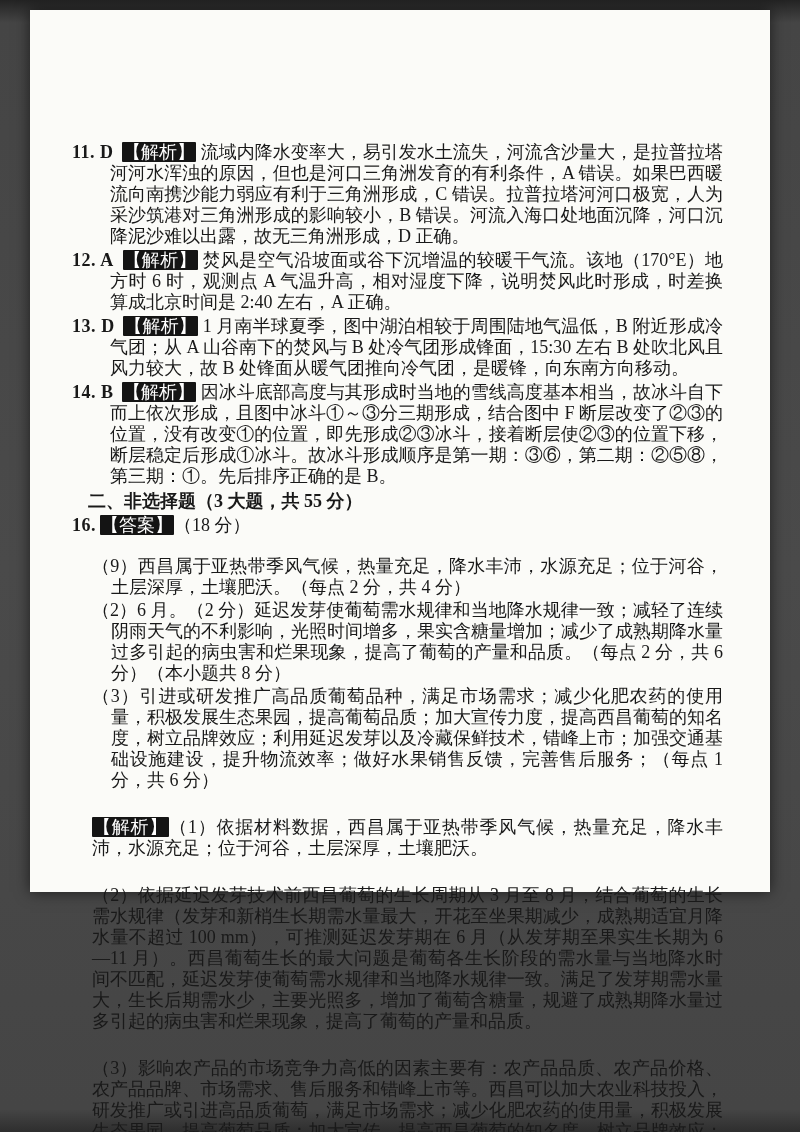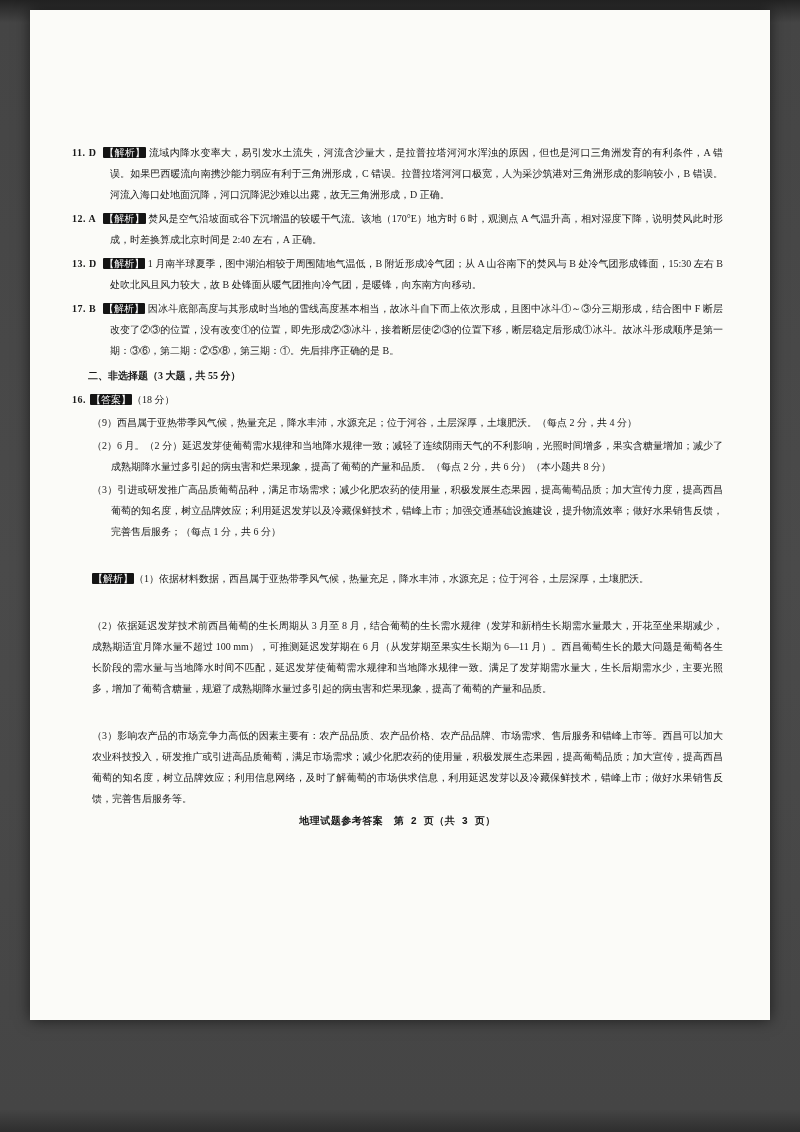--- a/index.html
+++ b/index.html
@@ -3,34 +3,34 @@
 <meta charset="utf-8">
 <style>
   html,body{margin:0;padding:0;}
   body{
     width:800px;height:1132px;
     background:linear-gradient(#232323,#454545 2%,#4a4a4a 50%,#454545 98%,#2e2e2e);
     font-family:"Liberation Serif","DejaVu Serif",serif;
     position:relative;overflow:hidden;
   }
   .page{
-    position:absolute;left:30px;top:10px;width:740px;height:1010px;
+    position:absolute;left:30px;top:10px;width:740px;height:882px;
     background:#fbfbf8;
     box-shadow:0 0 14px rgba(0,0,0,.6);
     box-sizing:border-box;
     padding:132px 47px 0 42px;
     color:#191919;
-    font-size:10px;line-height:21px;
+    font-size:18px;line-height:21px;
     text-align:justify;
   }
   .qa-item{padding-left:38px;text-indent:-38px;margin-bottom:3px;}
   .num{font-weight:bold;letter-spacing:.5px;padding-right:4px;}
   .tag{background:#141414;color:#ffffff;padding:0 1px;border-radius:1px;}
   .section-heading{font-weight:bold;margin:4px 0 3px 16px;}
-  .q16-head{margin-bottom:2px;}
+  .q16-head{margin-bottom:20px;}
   .sub-hang{margin-left:20px;padding-left:19px;text-indent:-19px;margin-bottom:2px;}
   .sub-flat{margin-left:20px;margin-bottom:2px;margin-top:26px;}
   .footer{
     text-align:center;font-weight:bold;
     letter-spacing:.5px;
     font-family:Liberation Mono, monospace;
   }
 </style>
 </head>
 <body>
@@ -49,21 +49,21 @@
     <span>焚风是空气沿坡面或谷下沉增温的较暖干气流。该地（170°E）地方时 6 时，观测点 A 气温升高，相对湿度下降，说明焚风此时形成，时差换算成北京时间是 2:40 左右，A 正确。</span>
   </div>
 
   <div class="qa-item">
     <span class="num">13. D</span>
     <span class="tag">【解析】</span>
     <span>1 月南半球夏季，图中湖泊相较于周围陆地气温低，B 附近形成冷气团；从 A 山谷南下的焚风与 B 处冷气团形成锋面，15:30 左右 B 处吹北风且风力较大，故 B 处锋面从暖气团推向冷气团，是暖锋，向东南方向移动。</span>
   </div>
 
   <div class="qa-item">
-    <span class="num">17. B</span>
+    <span class="num">14. B</span>
     <span class="tag">【解析】</span>
     <span>因冰斗底部高度与其形成时当地的雪线高度基本相当，故冰斗自下而上依次形成，且图中冰斗①～③分三期形成，结合图中 F 断层改变了②③的位置，没有改变①的位置，即先形成②③冰斗，接着断层使②③的位置下移，断层稳定后形成①冰斗。故冰斗形成顺序是第一期：③⑥，第二期：②⑤⑧，第三期：①。先后排序正确的是 B。</span>
   </div>
 
 
   <div class="section-heading">二、非选择题（3 大题，共 55 分）</div>
 
   <div class="q16-head">
     <span class="num">16.</span><span class="tag">【答案】</span><span>（18 分）</span>
   </div>

